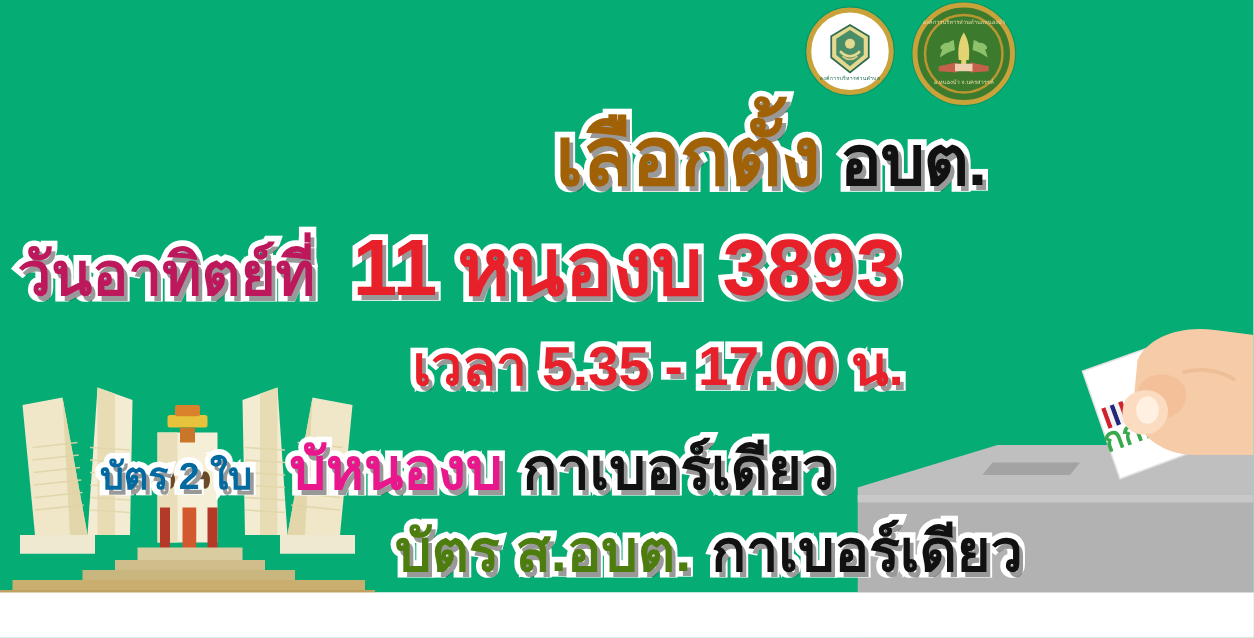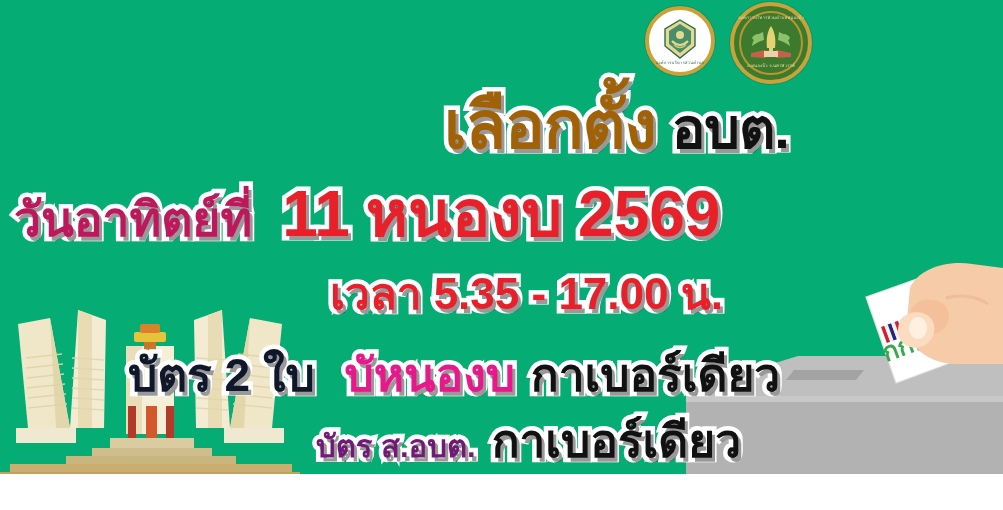--- a/index.html
+++ b/index.html
@@ -159,29 +159,29 @@
   .row-time {
     left: 330px; top: 272px;
     font-size: 44px;
     color: #E8202A;
   }
 
   .row-cards {
     left: 80px; top: 352px;
     font-size: 46px;
   }
-  .row-cards .c-count { color: #0f172a; font-size: 46px; margin-left: 48px; }
+  .row-cards .c-count { color: #0369a1; font-size: 30px; }
   .row-cards .c-pink  { color: #E8188C; font-size: 46px; }
   .row-cards .c-black { color: #111111; font-size: 46px; }
 
   .row-cards2 {
     left: 316px; top: 418px;
     font-size: 46px;
   }
-  .row-cards2 .c-green { color: #701a75; font-size: 31px; }
+  .row-cards2 .c-green { color: #4d7c0f; font-size: 46px; }
   .row-cards2 .c-black { color: #111111; font-size: 46px; }
 
   .gap { display:inline-block; width: 16px; }
   .gap-l { display:inline-block; width: 30px; }
 </style>
 </head>
 <body>
 
 <div id="poster">
 
@@ -350,21 +350,21 @@
       </g>
     </svg>
     <div class="bottom-text">อ.หนองบัว  จ.นครสวรรค์</div>
   </div>
 
   <div class="txt row-title ol-w">
     <span class="t-small">เลือกตั้ง</span><span class="gap"></span><span class="t-big">อบต.</span>
   </div>
 
   <div class="txt row-date ol-w">
-    <span class="d-label">วันอาทิตย์ที่</span><span class="gap-l"></span><span class="d-value">11</span><span class="gap"></span><span class="d-value">หนองบ</span><span class="gap"></span><span class="d-value">2569</span>
+    <span class="d-label">วันอาทิตย์ที่</span><span class="gap-l"></span><span class="d-value">11</span><span class="gap"></span><span class="d-value">หนองบ</span><span class="gap"></span><span class="d-value">3893</span>
   </div>
 
   <div class="txt row-time ol-w">เวลา 5.35 - 17.00 น.</div>
 
   <div class="txt row-cards ol-w">
     <span class="c-count">บัตร 2 ใบ</span><span class="gap-l"></span><span class="c-pink">บัหนองบ</span><span class="gap"></span><span class="c-black">กาเบอร์เดียว</span>
   </div>
 
   <div class="txt row-cards2 ol-w">
     <span class="c-green">บัตร  ส.อบต.</span><span class="gap"></span><span class="c-black">กาเบอร์เดียว</span>

